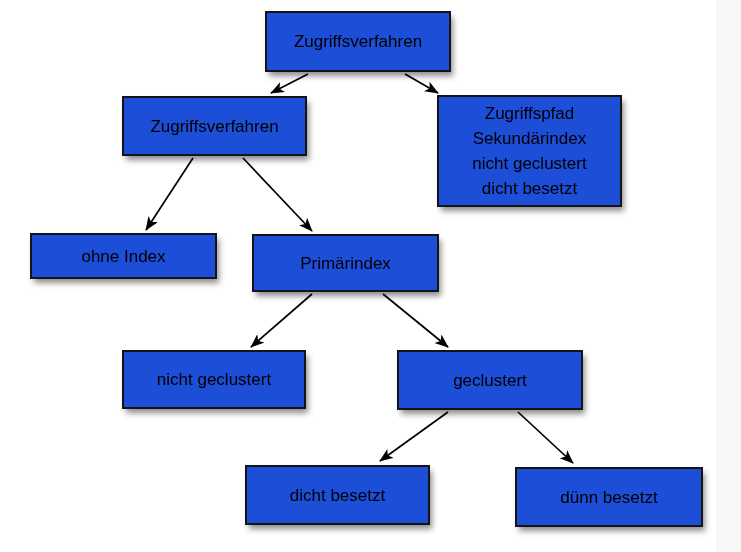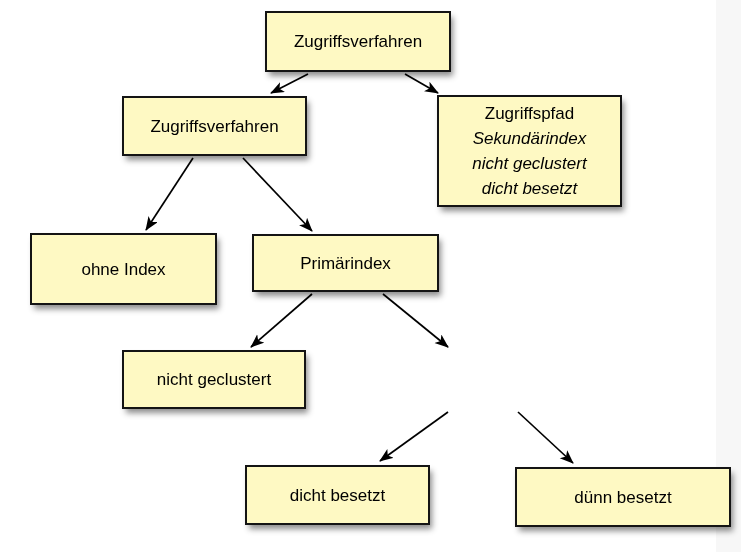--- a/index.html
+++ b/index.html
@@ -26,35 +26,35 @@
     position: absolute;
     left: 0;
     top: 0;
     width: 741px;
     height: 552px;
     pointer-events: none;
   }
   .node {
     position: absolute;
     box-sizing: border-box;
-    background: #fef9c3;
+    background: #1d4ed8;
     border: 2px solid #141414;
     box-shadow: 3px 5px 6px -1px rgba(0,0,0,0.45);
     display: flex;
     flex-direction: column;
     align-items: center;
     justify-content: center;
     text-align: center;
     color: #000000;
     font-size: 17px;
     line-height: 25px;
     z-index: 2;
   }
   .node .line { display: block; white-space: nowrap; }
-  .node .line.italic { font-style: italic; }
+  .node .line.italic { }
 </style>
 </head>
 <body>
 
 <div id="stage" style="background: rgb(255, 255, 255);">
 
   <div id="right-strip" style="background: rgb(247, 247, 247);"></div>
 
   <svg id="arrows" viewBox="0 0 741 552" xmlns="http://www.w3.org/2000/svg">
     <defs>
@@ -80,34 +80,37 @@
     <span class="line">Zugriffsverfahren</span>
   </div>
 
   <div class="node" style="left: 437px; top: 95px; width: 185px; height: 112px; align-items: center;">
     <span class="line">Zugriffspfad</span>
     <span class="line italic">Sekundärindex</span>
     <span class="line italic">nicht geclustert</span>
     <span class="line italic">dicht besetzt</span>
   </div>
 
-  <div class="node" style="left: 30px; top: 233px; width: 187px; height: 72px;">
+  <div class="node" style="left: 30px; top: 233px; width: 187px; height: 46px;">
     <span class="line">ohne Index</span>
   </div>
 
   <div class="node" style="left: 252px; top: 234px; width: 187px; height: 58px;">
     <span class="line">Primärindex</span>
   </div>
 
   <div class="node" style="left: 122px; top: 350px; width: 184px; height: 59px;">
     <span class="line">nicht geclustert</span>
   </div>
 
+  <div class="node" style="left: 397px; top: 350px; width: 186px; height: 60px;">
+    <span class="line">geclustert</span>
+  </div>
 
   <div class="node" style="left: 245px; top: 465px; width: 185px; height: 60px;">
     <span class="line">dicht besetzt</span>
   </div>
 
-  <div class="node" style="left: 515px; top: 467px; width: 216px; height: 60px;">
+  <div class="node" style="left: 515px; top: 467px; width: 188px; height: 60px;">
     <span class="line">dünn besetzt</span>
   </div>
 
 </div>
 
 </body></html>

